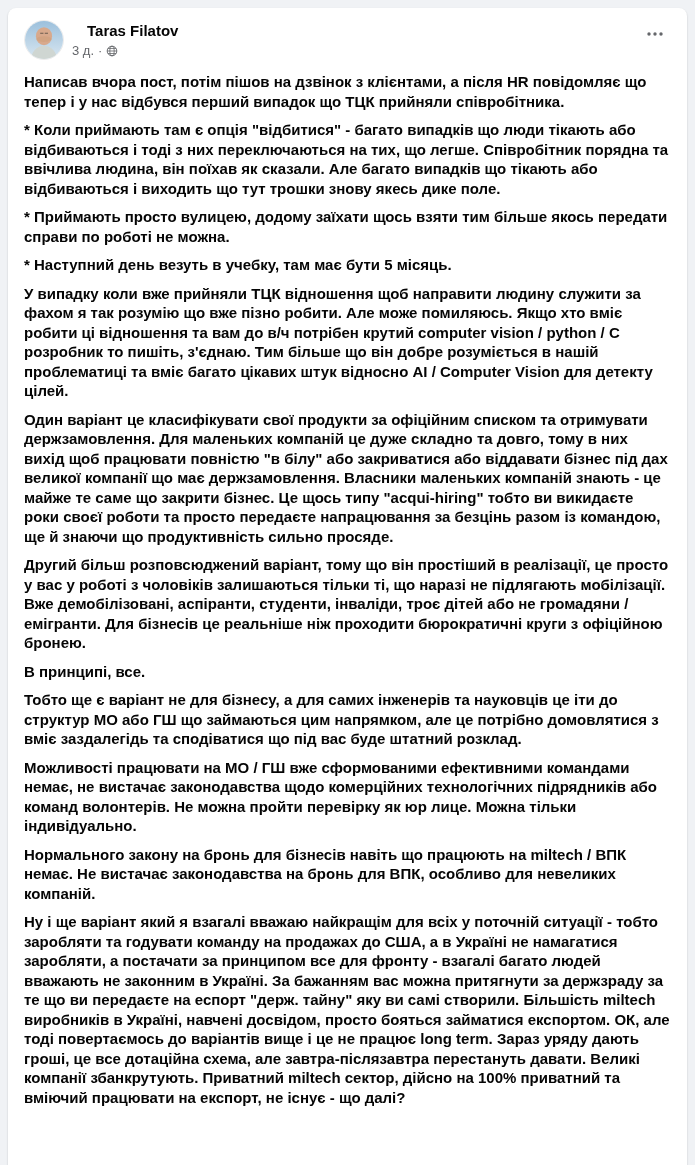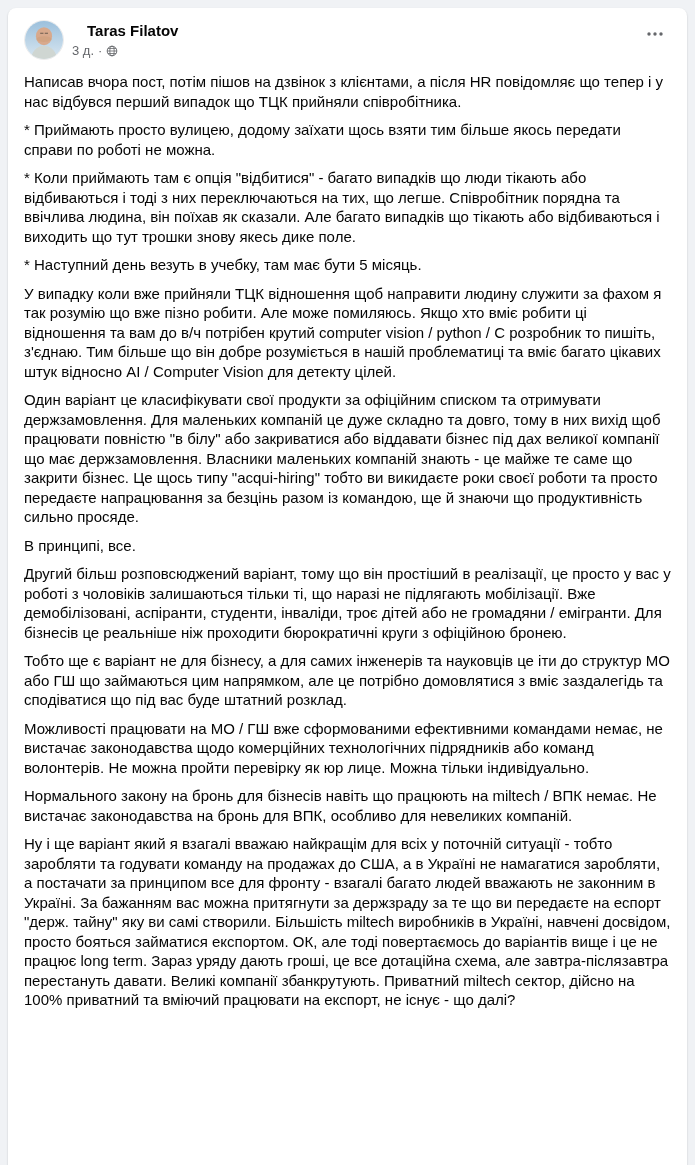--- a/index.html
+++ b/index.html
@@ -69,20 +69,21 @@
     flex: 0 0 32px;
     margin-top: -2px;
   }
   .post-text p {
     margin: 0 0 9px 0;
     font-size: 15px;
     line-height: 1.3;
     color: #050505;
     white-space: pre-wrap;
     word-wrap: break-word;
+    font-weight: bold;
   }
   .post-text p:last-child { margin-bottom: 0; }
 </style>
 </head>
 <body>
 
 <div class="card">
 
   <div class="post-header">
 
@@ -122,26 +123,26 @@
         <circle cx="4" cy="10" r="1.7" fill="#65676b"></circle>
         <circle cx="10" cy="10" r="1.7" fill="#65676b"></circle>
         <circle cx="16" cy="10" r="1.7" fill="#65676b"></circle>
       </svg>
     </div>
 
   </div>
 
   <div class="post-text">
     <p>Написав вчора пост, потім пішов на дзвінок з клієнтами, а після HR повідомляє що тепер і у нас відбувся перший випадок що ТЦК прийняли співробітника.</p>
+    <p>* Коли приймають там є опція "відбитися" - багато випадків що люди тікають або відбиваються і тоді з них переключаються на тих, що легше. Співробітник порядна та ввічлива людина, він поїхав як сказали. Але багато випадків що тікають або відбиваються і виходить що тут трошки знову якесь дике поле.</p>
     <p>* Приймають просто вулицею, додому заїхати щось взяти тим більше якось передати справи по роботі не можна.</p>
-    <p>* Коли приймають там є опція "відбитися" - багато випадків що люди тікають або відбиваються і тоді з них переключаються на тих, що легше. Співробітник порядна та ввічлива людина, він поїхав як сказали. Але багато випадків що тікають або відбиваються і виходить що тут трошки знову якесь дике поле.</p>
     <p>* Наступний день везуть в учебку, там має бути 5 місяць.</p>
     <p>У випадку коли вже прийняли ТЦК відношення щоб направити людину служити за фахом я так розумію що вже пізно робити. Але може помиляюсь. Якщо хто вміє робити ці відношення та вам до в/ч потрібен крутий computer vision / python / C розробник то пишіть, з'єднаю. Тим більше що він добре розуміється в нашій проблематиці та вміє багато цікавих штук відносно AI / Computer Vision для детекту цілей.</p>
     <p>Один варіант це класифікувати свої продукти за офіційним списком та отримувати держзамовлення. Для маленьких компаній це дуже складно та довго, тому в них вихід щоб працювати повністю "в білу" або закриватися або віддавати бізнес під дах великої компанії що має держзамовлення. Власники маленьких компаній знають - це майже те саме що закрити бізнес. Це щось типу "acqui-hiring" тобто ви викидаєте роки своєї роботи та просто передаєте напрацювання за безцінь разом із командою, ще й знаючи що продуктивність сильно просяде.</p>
+    <p>Другий більш розповсюджений варіант, тому що він простіший в реалізації, це просто у вас у роботі з чоловіків залишаються тільки ті, що наразі не підлягають мобілізації. Вже демобілізовані, аспіранти, студенти, інваліди, троє дітей або не громадяни / емігранти. Для бізнесів це реальніше ніж проходити бюрократичні круги з офіційною бронею.</p>
     <p>В принципі, все.</p>
-    <p>Другий більш розповсюджений варіант, тому що він простіший в реалізації, це просто у вас у роботі з чоловіків залишаються тільки ті, що наразі не підлягають мобілізації. Вже демобілізовані, аспіранти, студенти, інваліди, троє дітей або не громадяни / емігранти. Для бізнесів це реальніше ніж проходити бюрократичні круги з офіційною бронею.</p>
     <p>Тобто ще є варіант не для бізнесу, а для самих інженерів та науковців це іти до структур МО або ГШ що займаються цим напрямком, але це потрібно домовлятися з вміє заздалегідь та сподіватися що під вас буде штатний розклад.</p>
     <p>Можливості працювати на МО / ГШ вже сформованими ефективними командами немає, не вистачає законодавства щодо комерційних технологічних підрядників або команд волонтерів. Не можна пройти перевірку як юр лице. Можна тільки індивідуально.</p>
     <p>Нормального закону на бронь для бізнесів навіть що працюють на miltech / ВПК немає. Не вистачає законодавства на бронь для ВПК, особливо для невеликих компаній.</p>
     <p>Ну і ще варіант який я взагалі вважаю найкращім для всіх у поточній ситуації - тобто заробляти та годувати команду на продажах до США, а в Україні не намагатися заробляти, а постачати за принципом все для фронту - взагалі багато людей вважають не законним в Україні. За бажанням вас можна притягнути за держзраду за те що ви передаєте на еспорт "держ. тайну" яку ви самі створили. Більшість miltech виробників в Україні, навчені досвідом, просто бояться займатися експортом. ОК, але тоді повертаємось до варіантів вище і це не працює long term. Зараз уряду дають гроші, це все дотаційна схема, але завтра-післязавтра перестануть давати. Великі компанії збанкрутують. Приватний miltech сектор, дійсно на 100% приватний та вміючий працювати на експорт, не існує - що далі?</p>
   </div>
 
 </div>
 
 </body></html>

